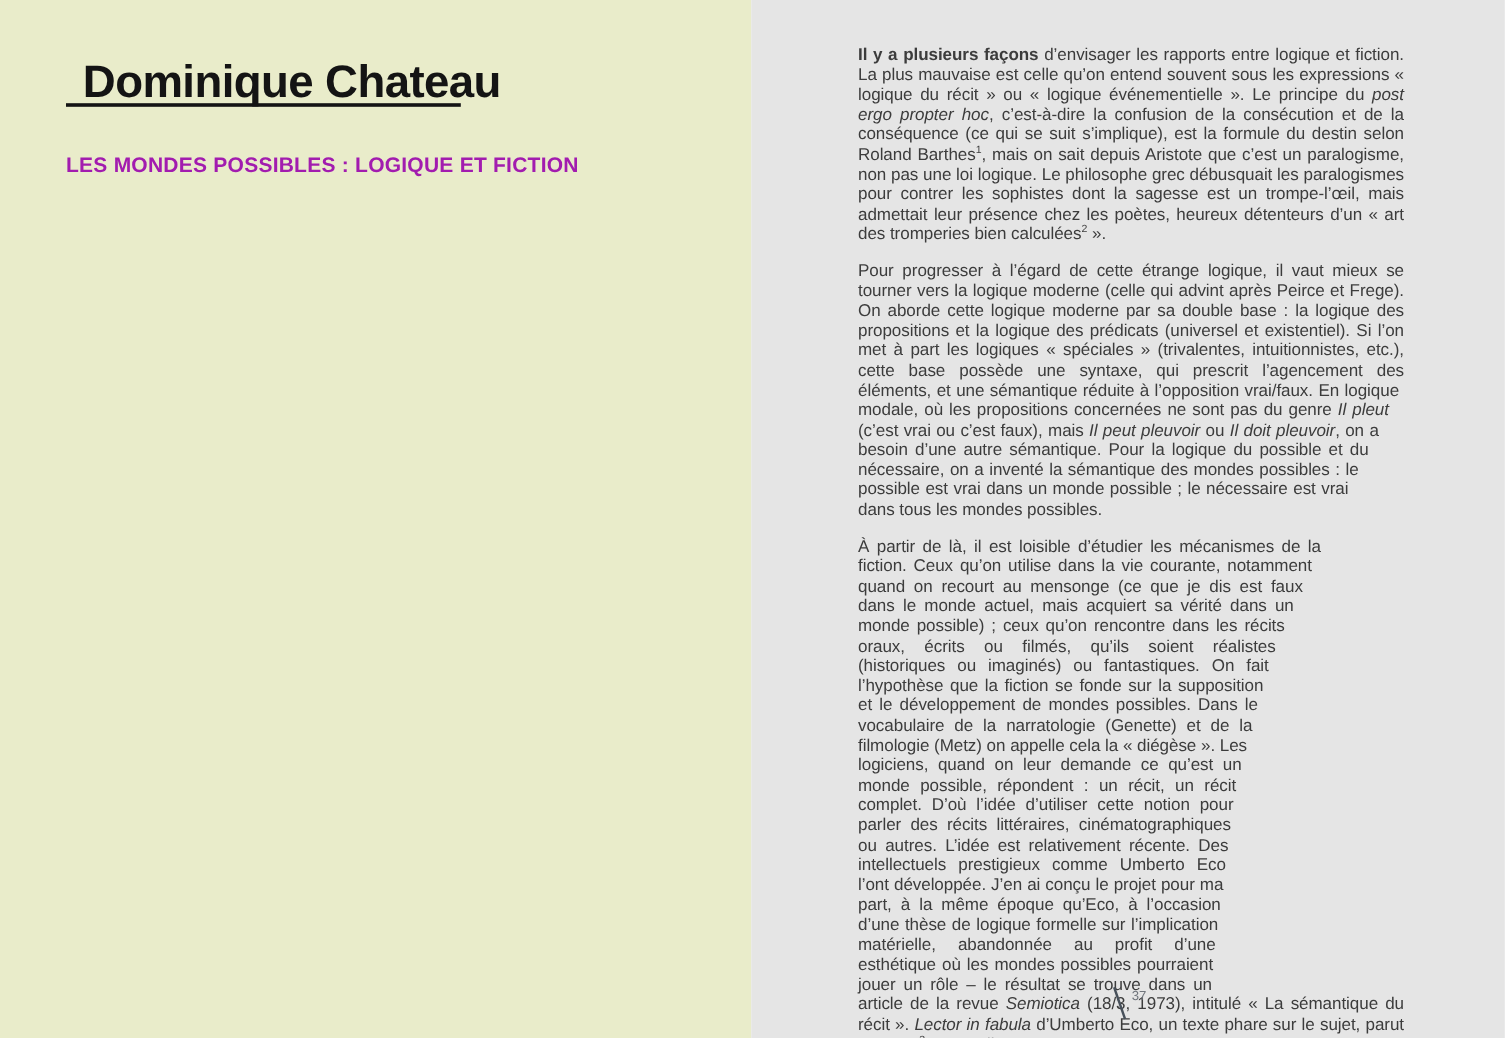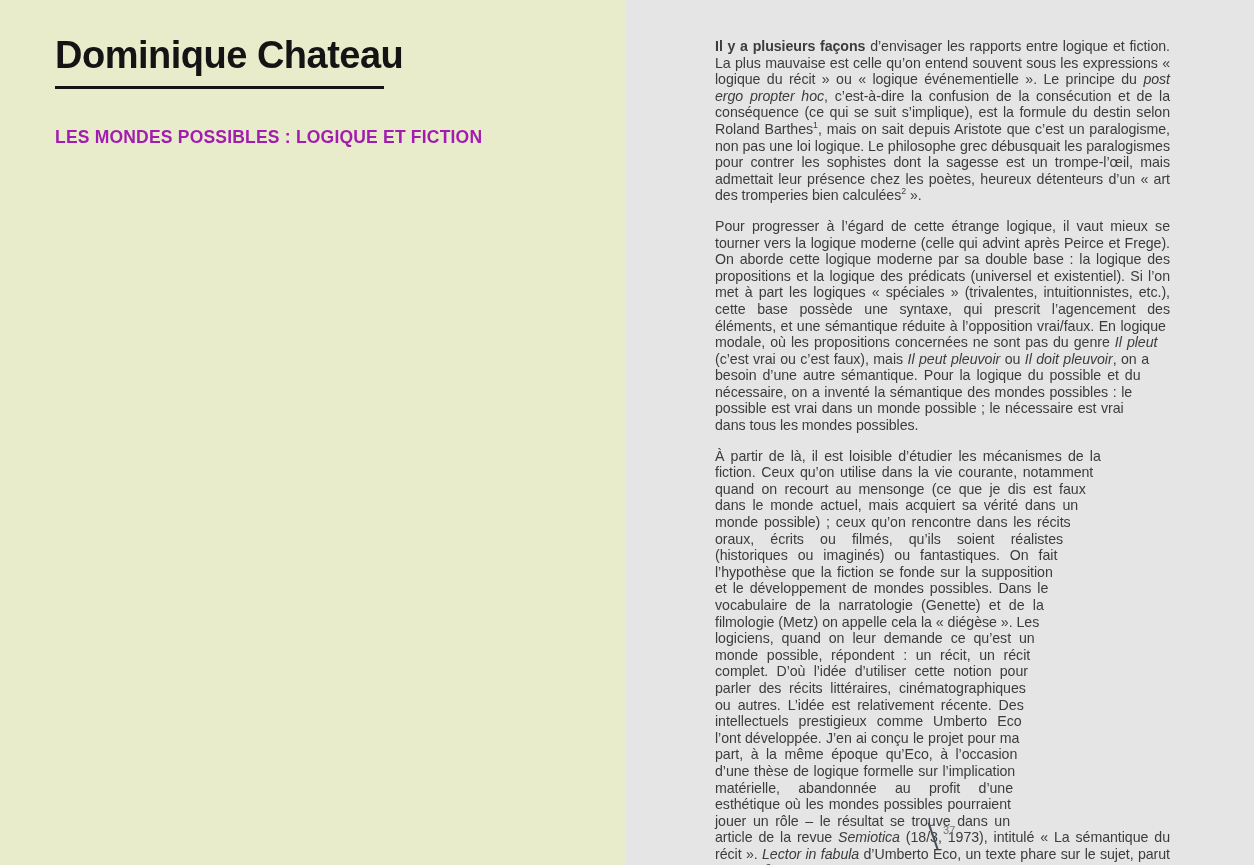--- a/index.html
+++ b/index.html
@@ -14,21 +14,21 @@
     width: 1254px; height: 865px;
     background: #ffffff;
   }
   
   .left-page {
     position: absolute; left: 0; top: 0;
     width: 626px; height: 865px;
   }
   .author-name {
     position: absolute; left: 55px; top: 36px;
-    margin: 0;
+    margin: 14px;
     font-size: 38px; font-weight: 700;
     letter-spacing: -0.5px;
     line-height: 1.05;
   }
   .title-rule {
     position: absolute; left: 55px; top: 86px;
     width: 329px; height: 2.5px;
   }
   .chapter-title {
     position: absolute; left: 55px; top: 127px;

